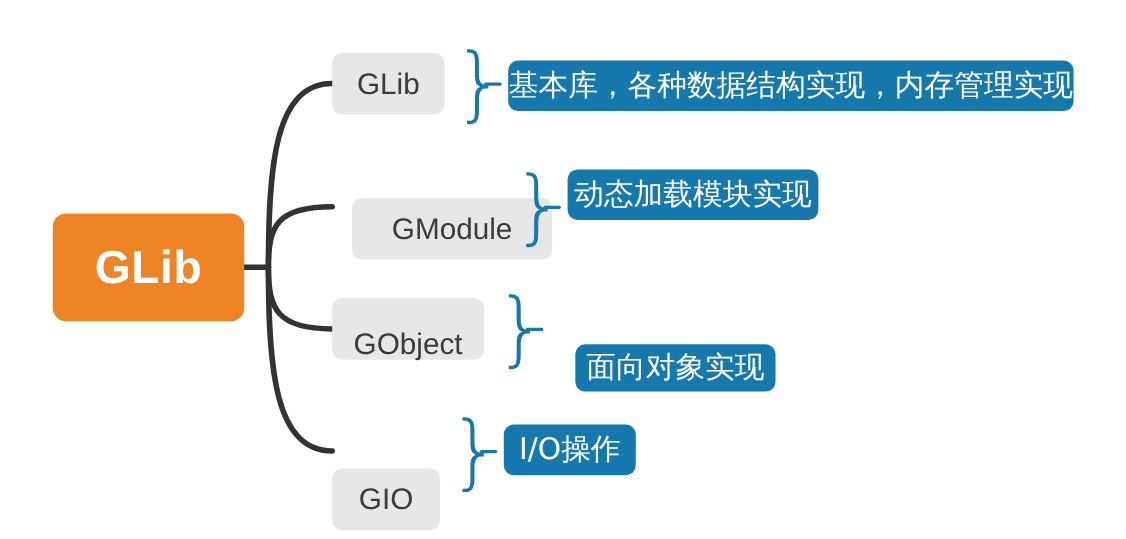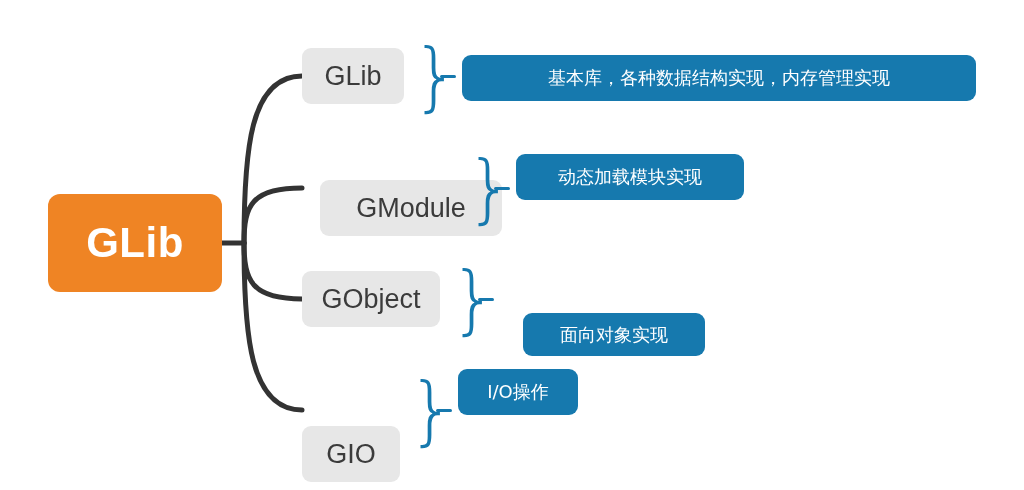--- a/index.html
+++ b/index.html
@@ -97,21 +97,21 @@
     background: #1679ae;
     border-radius: 9px;
     display: flex;
     align-items: center;
     justify-content: center;
     box-sizing: border-box;
     padding: 0 16px;
   }
   .desc-box .desc-label {
     color: #ffffff;
-    font-size: 18px;
+    font-size: 27px;
     line-height: 1.1;
     white-space: nowrap;
     font-family: "DejaVu Sans", "Liberation Sans", sans-serif;
   }
 </style>
 </head>
 <body>
 
 <div id="mindmap">
 
@@ -147,35 +147,35 @@
     <span class="branch-label">GModule</span>
   </div>
   <div class="brace" style="left:466px; top:150px; height:76px;">
     <span>}</span>
   </div>
   <div class="brace-tail" style="left:494px; top:187px;"></div>
   <div class="desc-box" style="left:516px; top:154px; width:228px; height:46px;">
     <span class="desc-label">动态加载模块实现</span>
   </div>
 
-  <div class="branch-node" style="left:302px; top:271px; width:138px;">
+  <div class="branch-node" style="left:302px; top:271px; width:138px;align-items:flex-end;">
     <span class="branch-label">GObject</span>
   </div>
   <div class="brace" style="left:450px; top:261px; height:76px;">
     <span>}</span>
   </div>
   <div class="brace-tail" style="left:478px; top:298px;"></div>
   <div class="desc-box" style="left:523px; top:278px; width:182px; height:43px;margin-top:35px;">
     <span class="desc-label">面向对象实现</span>
   </div>
 
   <div class="branch-node" style="left:302px; top:382px; width:98px;margin-top:44px;">
     <span class="branch-label">GIO</span>
   </div>
   <div class="brace" style="left:408px; top:372px; height:76px;">
     <span>}</span>
   </div>
   <div class="brace-tail" style="left:436px; top:409px;"></div>
-  <div class="desc-box" style="left:458px; top:369px; width:120px; height:46px;">
+  <div class="desc-box" style="left:458px; top:386px; width:120px; height:46px;">
     <span class="desc-label">I/O操作</span>
   </div>
 
 </div>
 
 </body></html>

